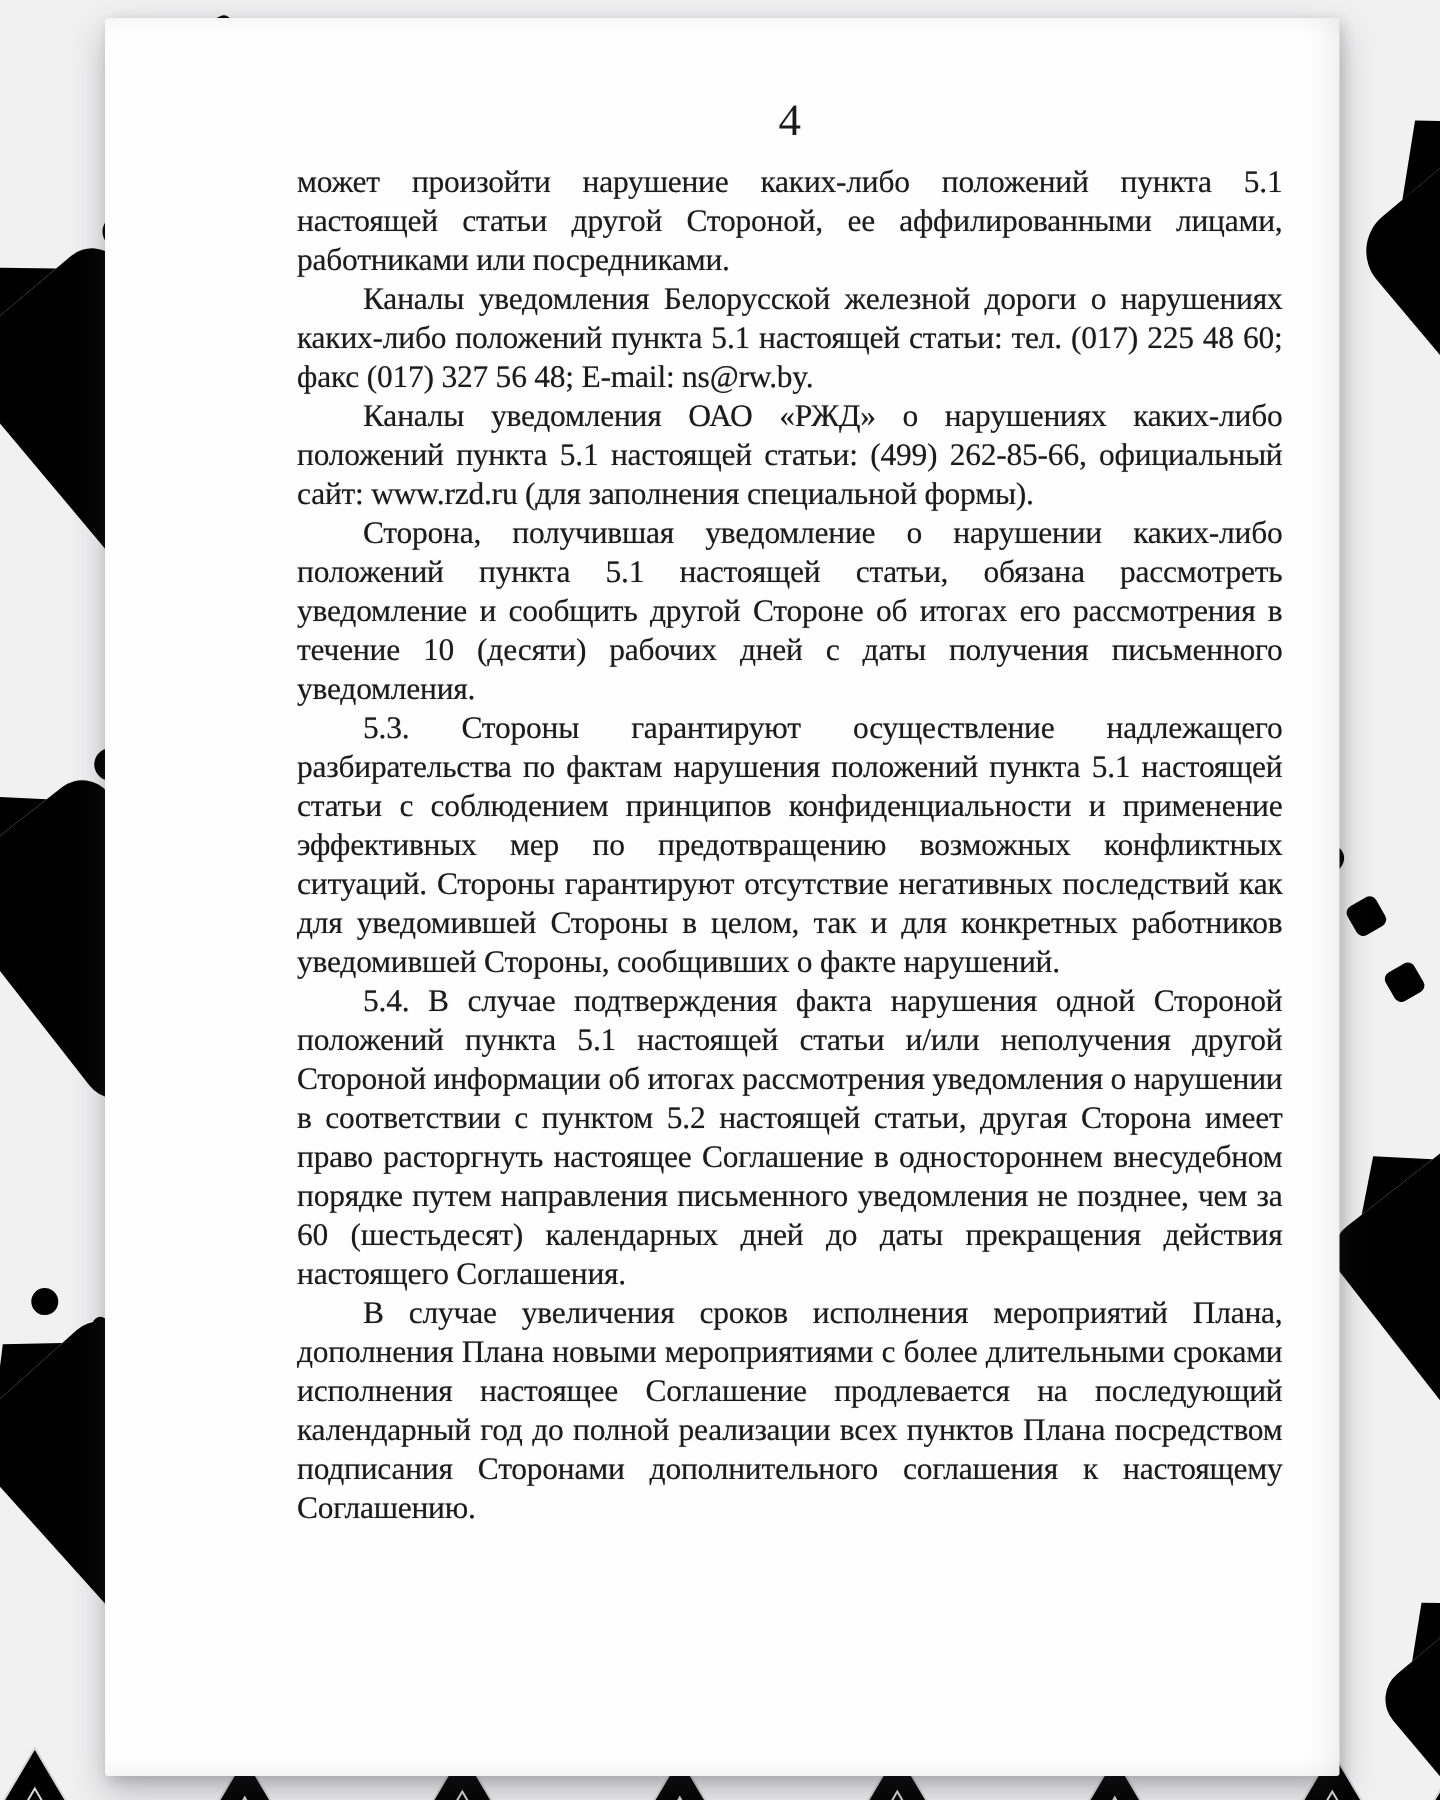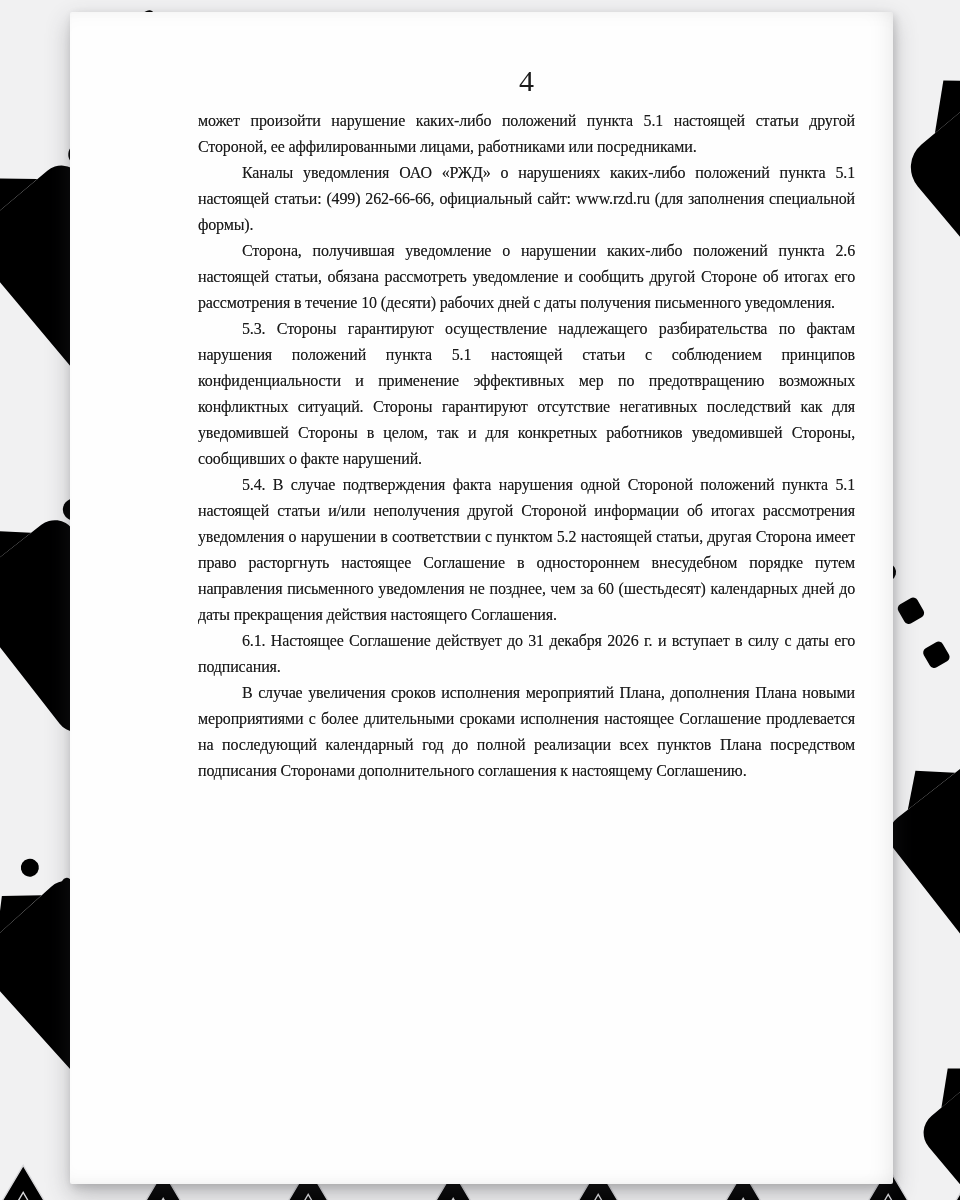--- a/index.html
+++ b/index.html
@@ -45,21 +45,21 @@
   .page-number {
     text-align: center;
     font-size: 30px;
     line-height: 30px;
     margin: 0 0 12px 0;
     color: #1b1b1b;
   }
 
   .para, .heading {
     margin: 0;
-    font-size: 16px;
+    font-size: 21px;
     line-height: 26px;
     letter-spacing: -0.15px;
     color: #1b1b1b;
     text-shadow: 0 0 0.6px rgba(27, 27, 27, 0.55);
   }
   .para {
     text-align: justify;
     text-indent: 44px;
   }
   .para.no-indent { text-indent: 0; }
@@ -153,30 +153,30 @@
     </g>
   </svg>
 
   <div class="page">
     <div class="content">
 
       <div class="page-number">4</div>
 
       <p class="para no-indent">может произойти нарушение каких-либо положений пункта 5.1 настоящей статьи другой Стороной, ее аффилированными лицами, работниками или посредниками.</p>
 
+      <p class="para">Каналы уведомления Белорусской железной дороги о нарушениях каких-либо положений пункта 5.1 настоящей статьи: тел. (017) 225 48 60; факс (017) 327 56 48; E-mail: ns@rw.by.</p>
 
-      <p class="para">Каналы уведомления ОАО «РЖД» о нарушениях каких-либо положений пункта 5.1 настоящей статьи: (499) 262-66-66, официальный сайт: www.rzd.ru (для заполнения специальной формы).</p>
+      <p class="para">Каналы уведомления ОАО «РЖД» о нарушениях каких-либо положений пункта 5.1 настоящей статьи: (499) 262-85-66, официальный сайт: www.rzd.ru (для заполнения специальной формы).</p>
 
-      <p class="para">Сторона, получившая уведомление о нарушении каких-либо положений пункта 2.6 настоящей статьи, обязана рассмотреть уведомление и сообщить другой Стороне об итогах его рассмотрения в течение 10 (десяти) рабочих дней с даты получения письменного уведомления.</p>
+      <p class="para">Сторона, получившая уведомление о нарушении каких-либо положений пункта 5.1 настоящей статьи, обязана рассмотреть уведомление и сообщить другой Стороне об итогах его рассмотрения в течение 10 (десяти) рабочих дней с даты получения письменного уведомления.</p>
 
       <p class="para">5.3. Стороны гарантируют осуществление надлежащего разбирательства по фактам нарушения положений пункта 5.1 настоящей статьи с соблюдением принципов конфиденциальности и применение эффективных мер по предотвращению возможных конфликтных ситуаций. Стороны гарантируют отсутствие негативных последствий как для уведомившей Стороны в целом, так и для конкретных работников уведомившей Стороны, сообщивших о факте нарушений.</p>
 
       <p class="para">5.4. В случае подтверждения факта нарушения одной Стороной положений пункта 5.1 настоящей статьи и/или неполучения другой Стороной информации об итогах рассмотрения уведомления о нарушении в соответствии с пунктом 5.2 настоящей статьи, другая Сторона имеет право расторгнуть настоящее Соглашение в одностороннем внесудебном порядке путем направления письменного уведомления не позднее, чем за 60 (шестьдесят) календарных дней до даты прекращения действия настоящего Соглашения.</p>
 
 
-      <p class="para">6.1. Настоящее Соглашение действует до 31 декабря 2026 г. и вступает в силу с даты его подписания.</p>
 
       <p class="para">В случае увеличения сроков исполнения мероприятий Плана, дополнения Плана новыми мероприятиями с более длительными сроками исполнения настоящее Соглашение продлевается на последующий календарный год до полной реализации всех пунктов Плана посредством подписания Сторонами дополнительного соглашения к настоящему Соглашению.</p>
 
 
     </div>
   </div>
 </div>
 
 </body></html>

